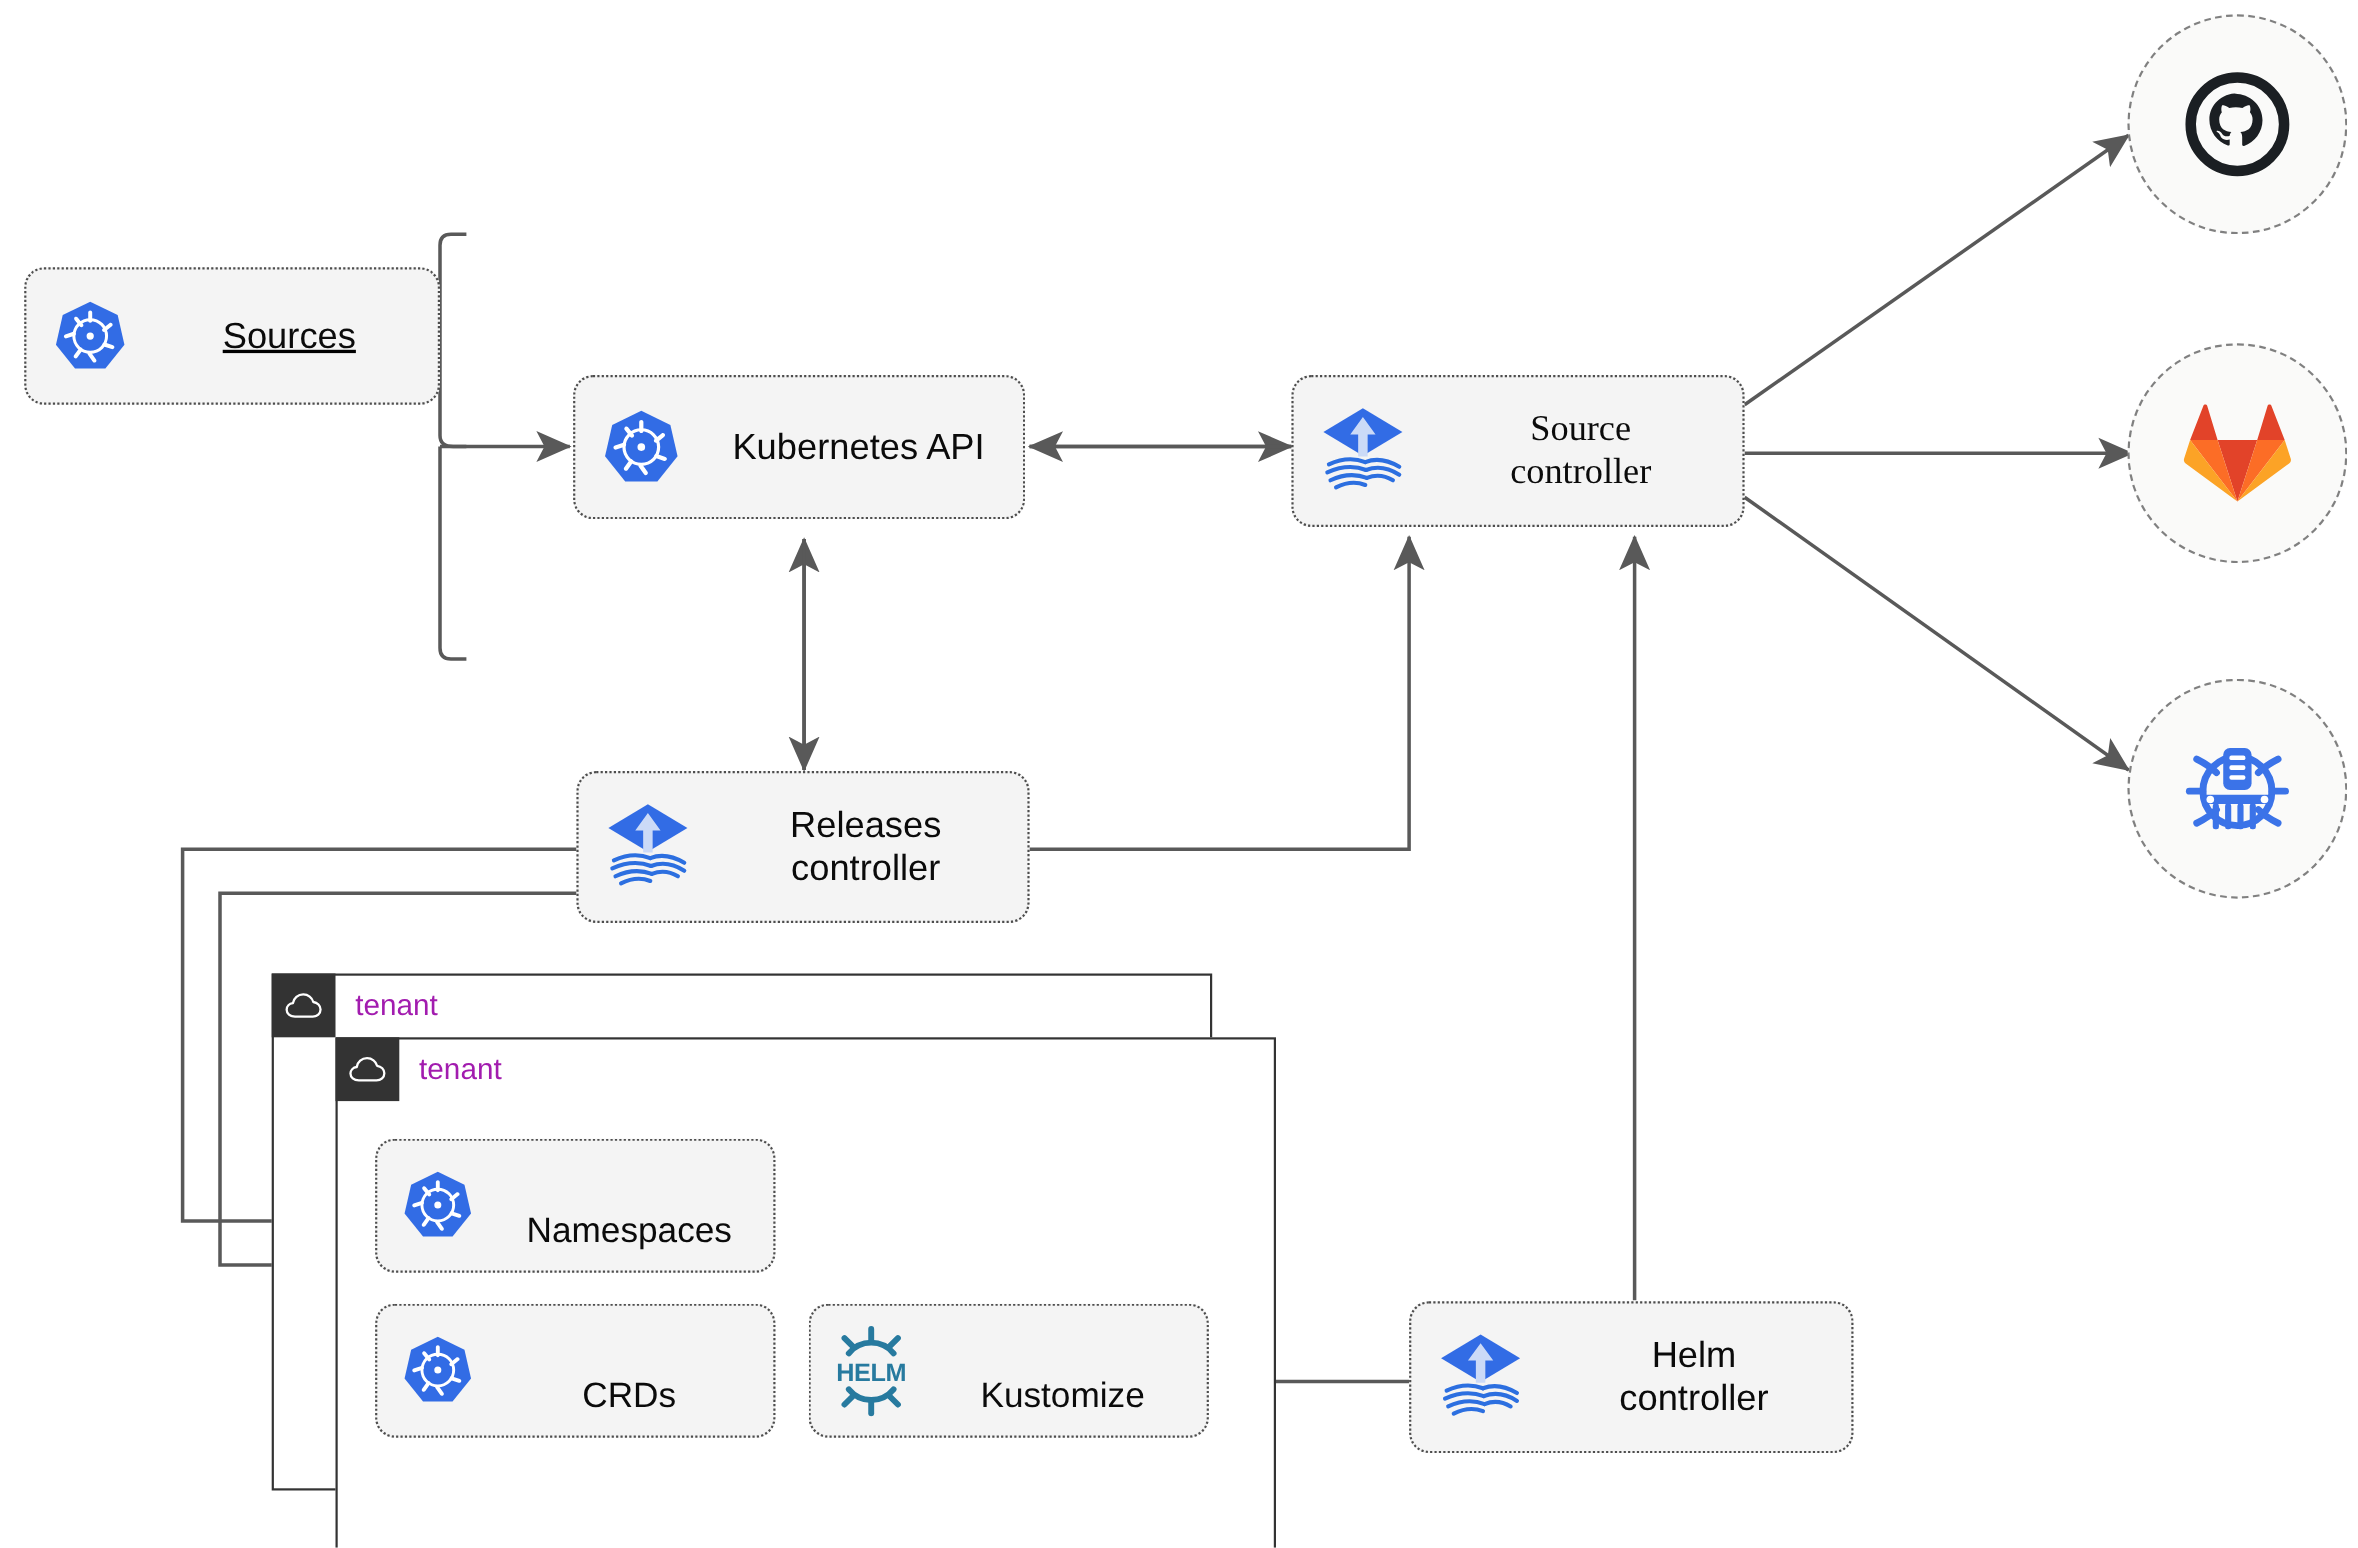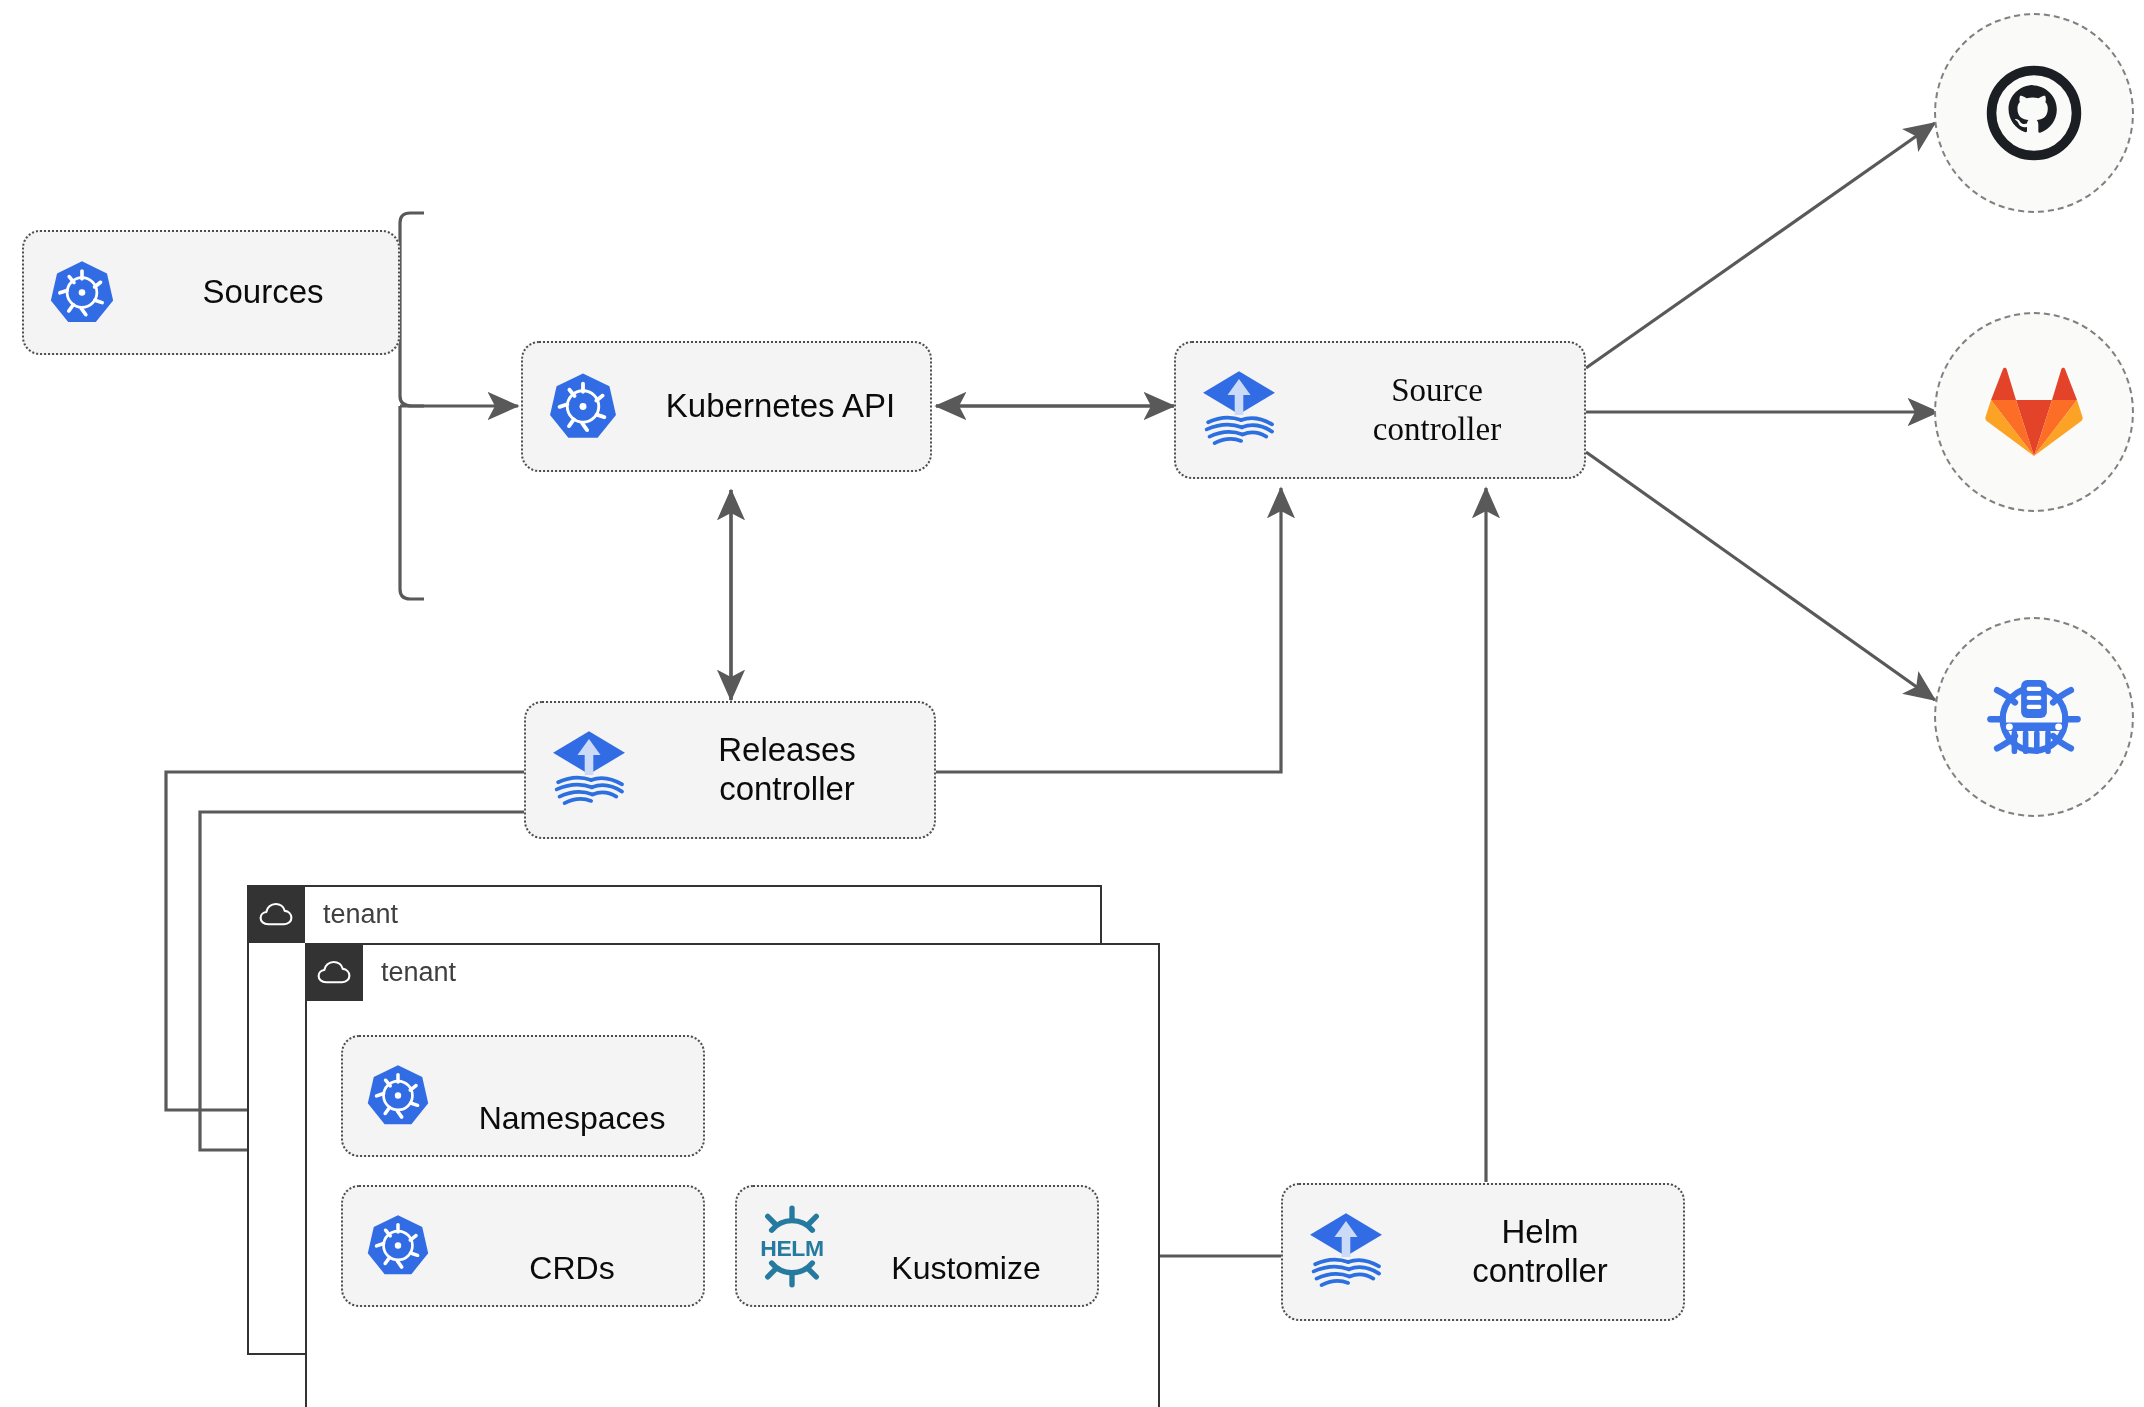--- a/index.html
+++ b/index.html
@@ -89,21 +89,21 @@
     height: 58px;
     background: #333333;
     display: flex;
     align-items: center;
     justify-content: center;
     flex: 0 0 auto;
   }
   .tenant .tenant-title {
     padding-left: 18px;
     font-size: 27px;
-    color: #404040;
+    color: #a21caf;
     background: transparent;
   }
   .tenant-inner { z-index: 6; }
 
   svg { display: block; }
 </style>
 </head>
 <body>
 
 <div id="canvas">
@@ -173,21 +173,21 @@
         <svg width="34" height="26" viewBox="0 0 34 26" aria-hidden="true">
           <path d="M9.2,23.2 C4.6,23.2 1.6,20.4 1.6,17.0 C1.6,13.9 4.0,11.4 7.3,11.0
                    C8.0,6.4 11.9,3.0 16.7,3.0 C21.1,3.0 24.8,5.9 25.8,9.9
                    C29.6,10.3 32.4,13.2 32.4,16.7 C32.4,20.4 29.3,23.2 25.3,23.2 Z" fill="none" stroke="#ffffff" stroke-width="2.1" stroke-linejoin="round"></path>
         </svg>
       </div>
       <div class="tenant-title">tenant</div>
     </div>
   </div>
 
-  <div class="node" style="left:22px; top:230px; width:378px; height:125px;">
+  <div class="node" style="left:22px; top:243px; width:378px; height:125px;text-decoration:underline;">
     <div class="ico" style="width:116px;">
       <svg width="68" height="68" viewBox="0 0 64 64" aria-hidden="true">
         <path d="M32 2.2 L55.5 13.6 L61.3 39 L45 59.3 L19 59.3 L2.7 39 L8.5 13.6 Z" fill="#326CE5"></path>
         <g fill="#ffffff">
           <circle cx="32" cy="31.5" r="3.1"></circle>
           <path d="M32 9.6 c0.95 0 1.7 0.75 1.7 1.7 v7.2 c0 0.95 -0.75 1.7 -1.7 1.7
                    s-1.7 -0.75 -1.7 -1.7 v-7.2 c0 -0.95 0.75 -1.7 1.7 -1.7 z"></path>
           <path d="M50.8 20.8 c0.6 0.74 0.48 1.8 -0.26 2.4 l-5.6 4.5
                    c-0.74 0.6 -1.8 0.48 -2.4 -0.26 s-0.48 -1.8 0.26 -2.4
                    l5.6 -4.5 c0.74 -0.6 1.8 -0.48 2.4 0.26 z"></path>

